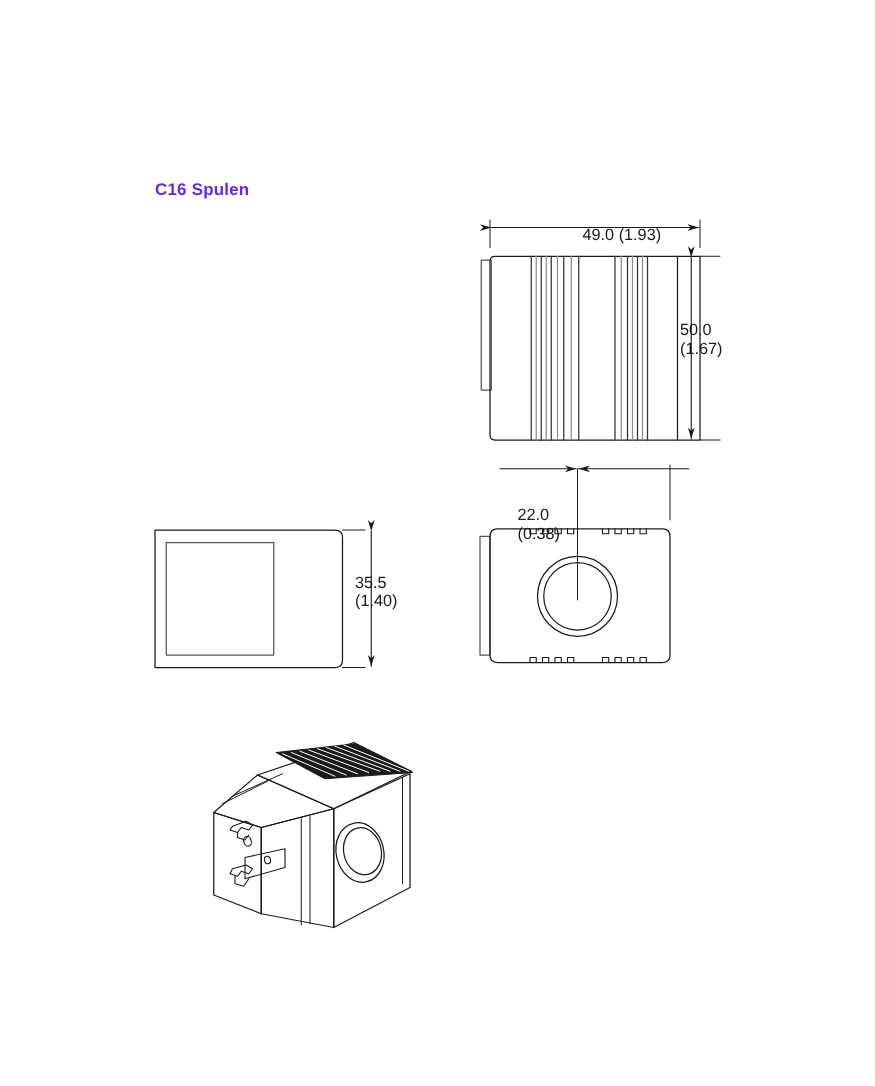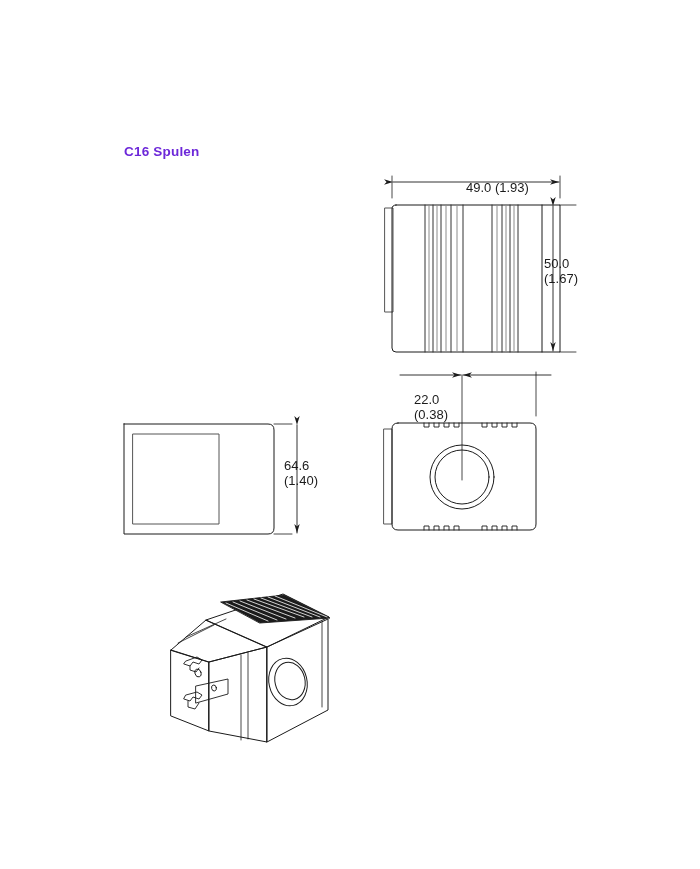--- a/index.html
+++ b/index.html
@@ -32,38 +32,38 @@
   }
   .dim-text {
     position: absolute;
     font-size: 13px;
     color: #1b1b1b;
     line-height: 15px;
     white-space: pre;
   }
   #dim-width-top    { left: 424px; top: 180px; margin-left: 42px; }
   #dim-height-right { left: 544px; top: 256px; }
-  #dim-bore         { left: 414px; top: 392px; }
+  #dim-bore         { left: 414px; top: 404px; }
   #dim-depth-left   { left: 284px; top: 458px; }
   svg { display: block; }
 </style>
 </head>
 <body>
 
 <div id="sheet-wrap">
 
   <div id="page-title">C16 Spulen</div>
 
   <div class="dim-text" id="dim-width-top">49.0 (1.93)</div>
 
   <div class="dim-text" id="dim-height-right"><span>50.0</span><br><span>(1.67)</span></div>
 
   <div class="dim-text" id="dim-bore"><span>22.0</span><br><span>(0.38)</span></div>
 
-  <div class="dim-text" id="dim-depth-left"><span>64.6</span><br><span>(1.40)</span></div>
+  <div class="dim-text" id="dim-depth-left"><span>35.5</span><br><span>(1.40)</span></div>
 
   <svg id="sheet" viewBox="0 0 700 869" xmlns="http://www.w3.org/2000/svg">
 
     <defs>
       <marker id="arrL" markerWidth="10" markerHeight="8" refX="9" refY="4" orient="auto" markerUnits="userSpaceOnUse">
         <path d="M9,4 L0,1.3 L2.6,4 L0,6.7 Z" fill="#1b1b1b"></path>
       </marker>
       <marker id="arrR" markerWidth="10" markerHeight="8" refX="9" refY="4" orient="auto" markerUnits="userSpaceOnUse">
         <path d="M9,4 L0,1.3 L2.6,4 L0,6.7 Z" fill="#1b1b1b"></path>
       </marker>

